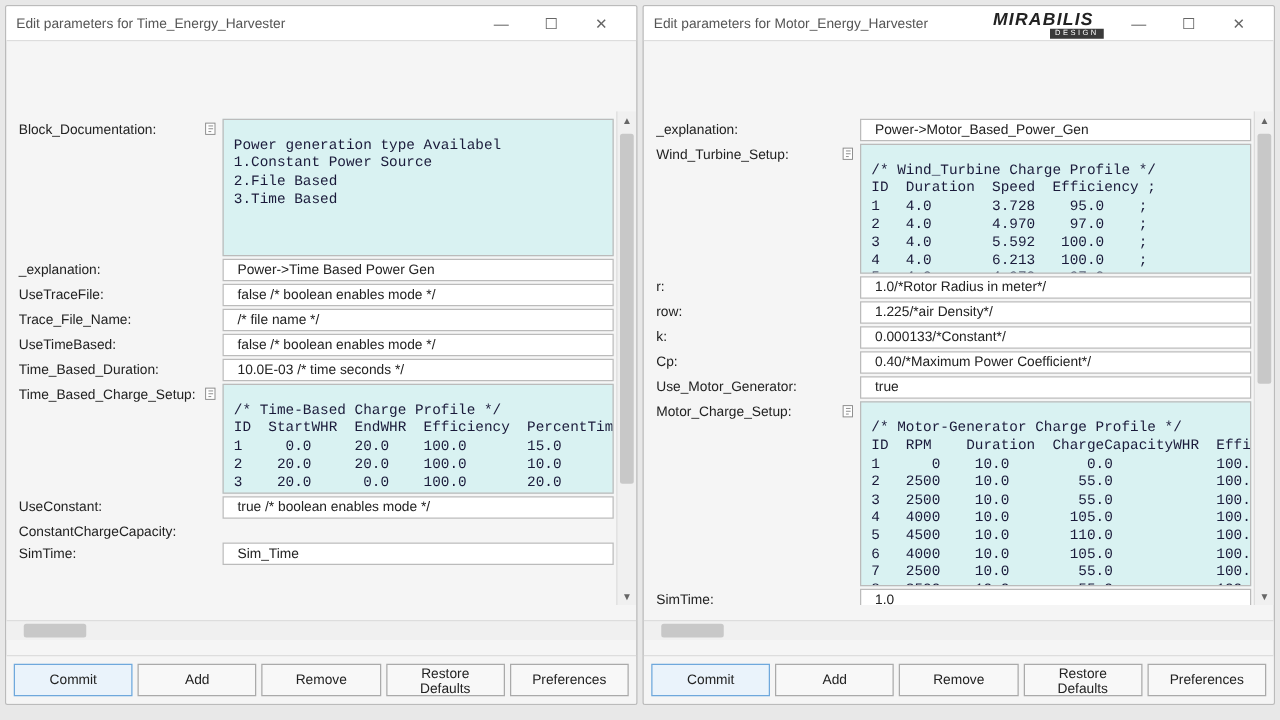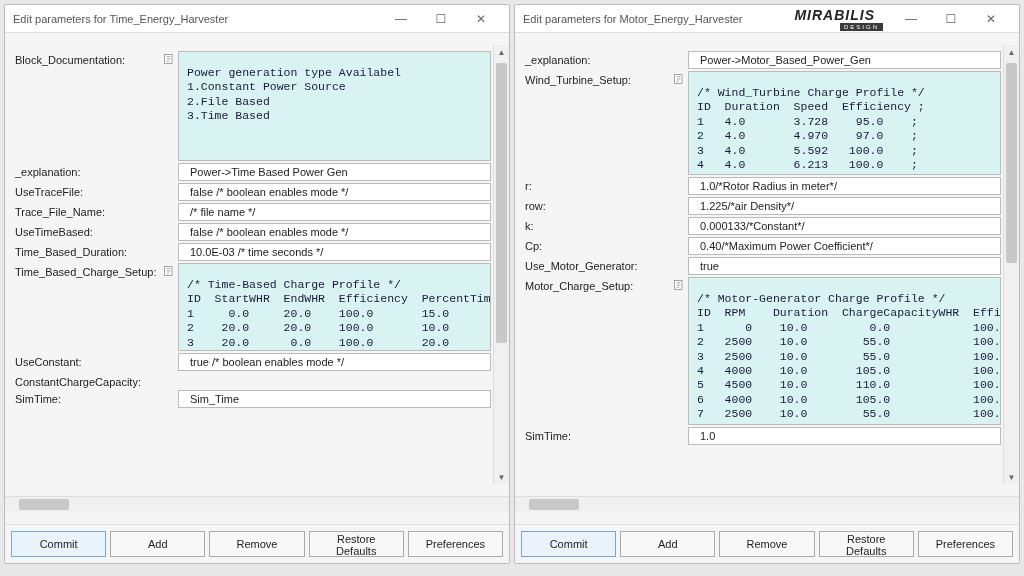--- a/index.html
+++ b/index.html
@@ -53,20 +53,21 @@
     font-size: 6px;
     background: #3a3a3a;
     color: #fff;
     padding: 1px 4px;
     letter-spacing: 2px;
   }
   .body {
     flex: 1;
     display: flex;
     overflow: hidden;
+    margin-top: 44px;
   }
   .content {
     flex: 1;
     padding: 6px 2px 6px 10px;
     overflow: hidden;
   }
   .vscroll {
     width: 16px;
     background: #f0f0f0;
     border-left: 1px solid #ddd;

